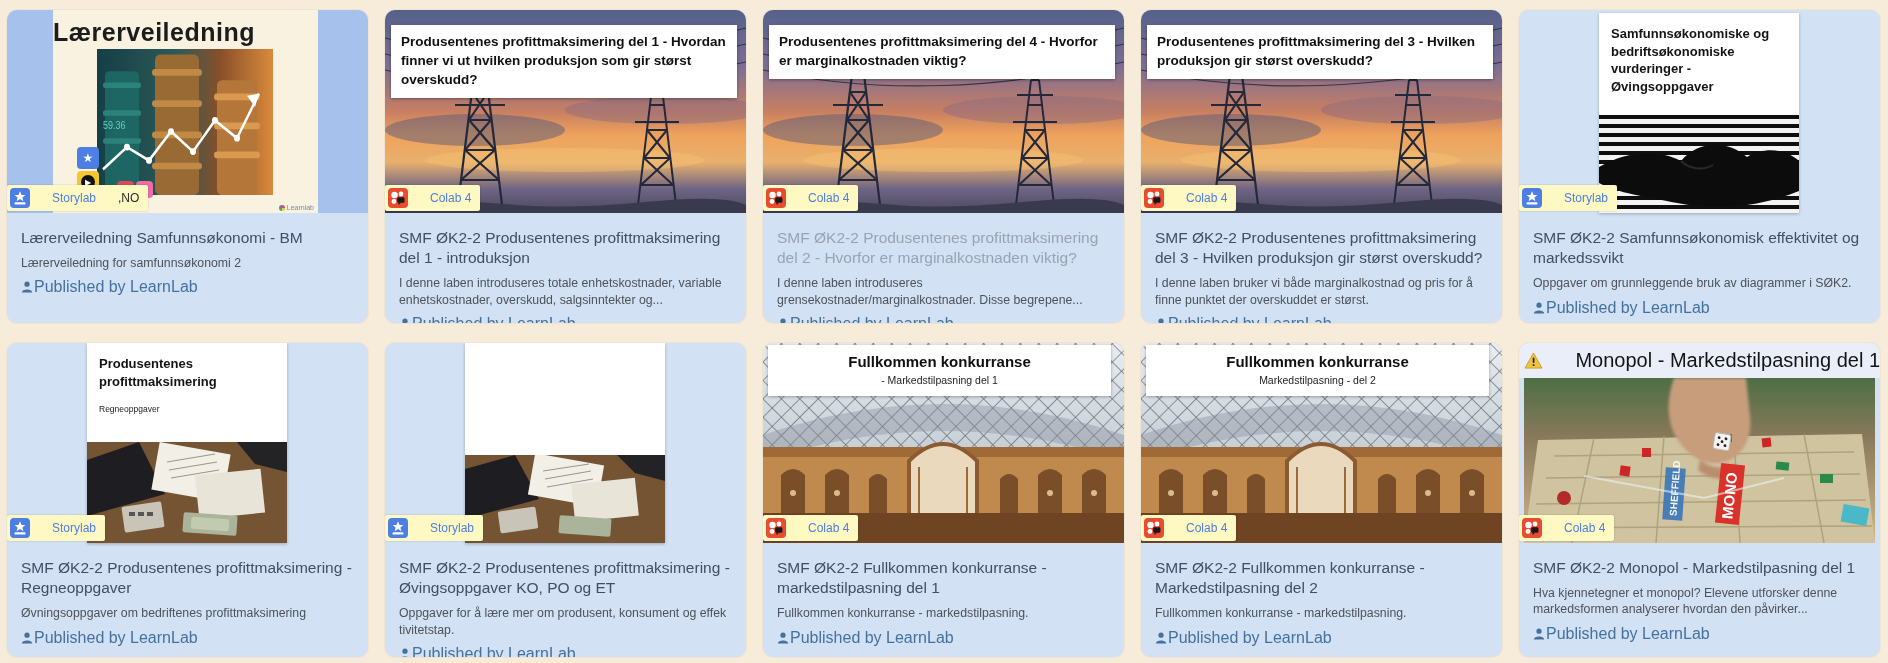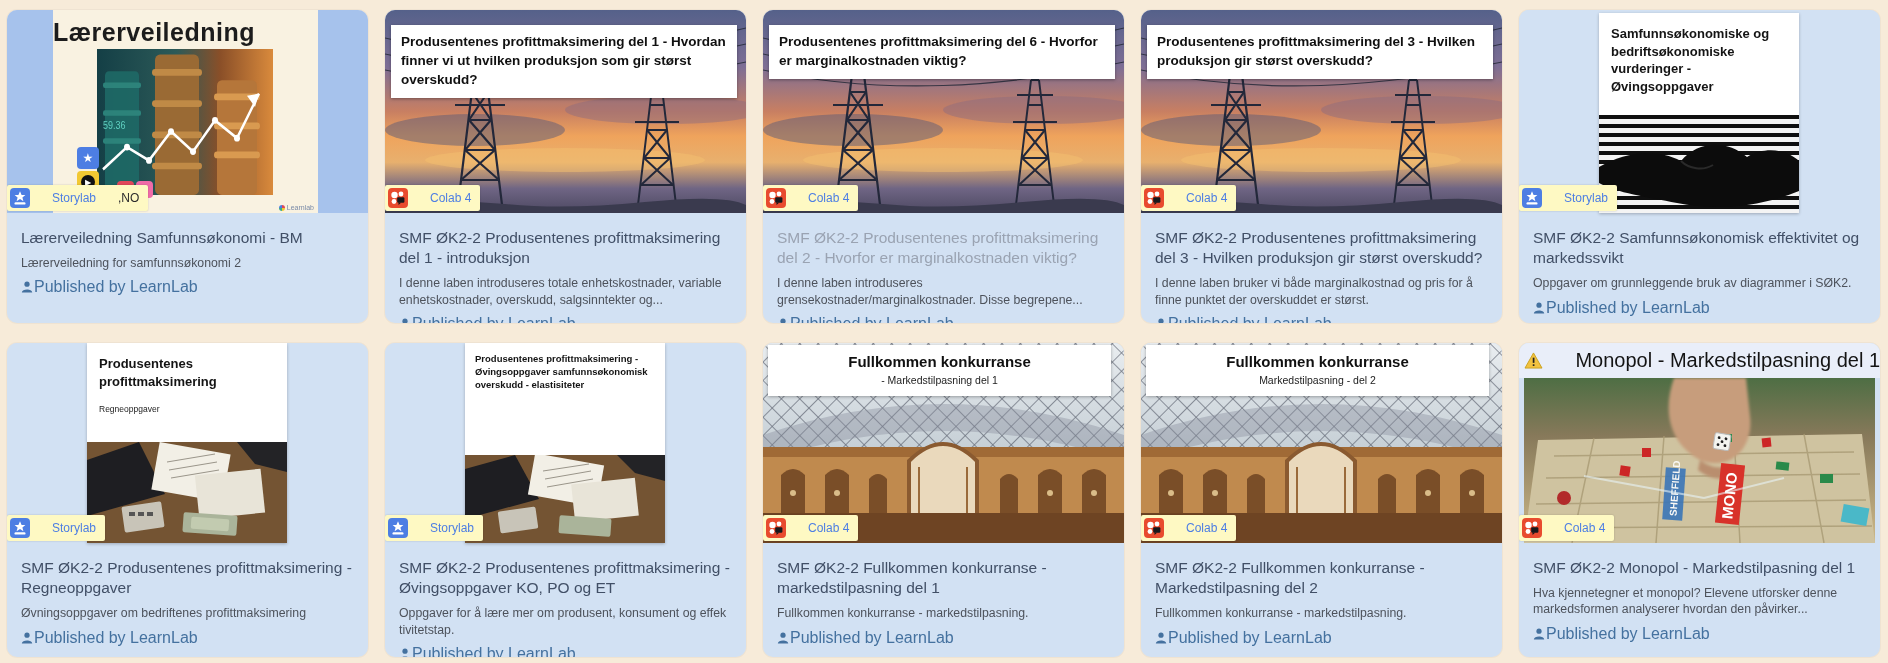--- a/index.html
+++ b/index.html
@@ -263,21 +263,21 @@
         </g>
         <g stroke="#23283a" stroke-width="2" fill="none">
           <path d="M252 203 L268 70 M292 203 L276 70 M268 70 L276 70"></path>
           <path d="M256 175 L288 175 M259 148 L285 148 M262 120 L282 120 M265 95 L279 95"></path>
           <path d="M256 175 L285 148 M288 175 L259 148 M259 148 L282 120 M285 148 L262 120"></path>
           <path d="M250 112 L294 112 M254 85 L290 85"></path>
         </g>
         <path d="M0 196 Q60 188 120 194 T260 192 T361 195 L361 203 L0 203 Z" fill="#3a3a4e"></path>
       </svg>
     </div>
-    <div class="pylon-box">Produsentenes profittmaksimering del 6 - Hvorfor er marginalkostnaden viktig?</div>
+    <div class="pylon-box">Produsentenes profittmaksimering del 4 - Hvorfor er marginalkostnaden viktig?</div>
     <div class="badge">
       <span class="bicon">
         <svg viewBox="0 0 20 20">
             <rect width="20" height="20" rx="4" fill="#e84b2e"></rect>
           <circle cx="6.5" cy="7" r="3.2" fill="#fff"></circle>
             <circle cx="13" cy="6" r="2.4" fill="#fff"></circle>
           <circle cx="6" cy="13.5" r="2.4" fill="#fff"></circle>
           <rect x="9.2" y="9.2" width="7.2" height="5.6" rx="1.2" fill="#17181c"></rect>
           <path d="M10.5 14.5 L10.5 17 L13 14.8 Z" fill="#17181c"></path>
           </svg>
@@ -436,21 +436,20 @@
           <path d="M0.8 11.6 C0.8 7.6 11.2 7.6 11.2 11.6 Z"></path>
         </svg>
       <span>Published by LearnLab</span>
     </div>
   </div>
 </div>
 
 <div class="card r2 col2">
   <div class="imgarea">
     <div class="slide">
-      <div class="slide-title small">Produsentenes profittmaksimering - Øvingsoppgaver samfunnsøkonomisk overskudd - elastisiteter</div>
       <div class="slide-photo" style="height:88px;">
         <svg viewBox="0 0 200 88" preserveAspectRatio="none">
           <rect width="200" height="88" fill="#7a5a38"></rect>
           <rect width="200" height="88" fill="#6b4c2c" opacity="0.4"></rect>
           <path d="M0 14 L50 0 L74 44 L0 64 Z" fill="#1e1e22"></path>
           <path d="M152 0 L200 0 L200 26 L170 18 Z" fill="#232326"></path>
           <rect x="66" y="4" width="70" height="42" fill="#f2efe6" transform="rotate(10 101 25)"></rect>
           <rect x="108" y="26" width="64" height="38" fill="#e8e4d8" transform="rotate(-6 140 45)"></rect>
           <g stroke="#9a958a" stroke-width="1">
               <path d="M78 16 L124 9 M80 24 L126 16 M82 32 L128 24"></path>

